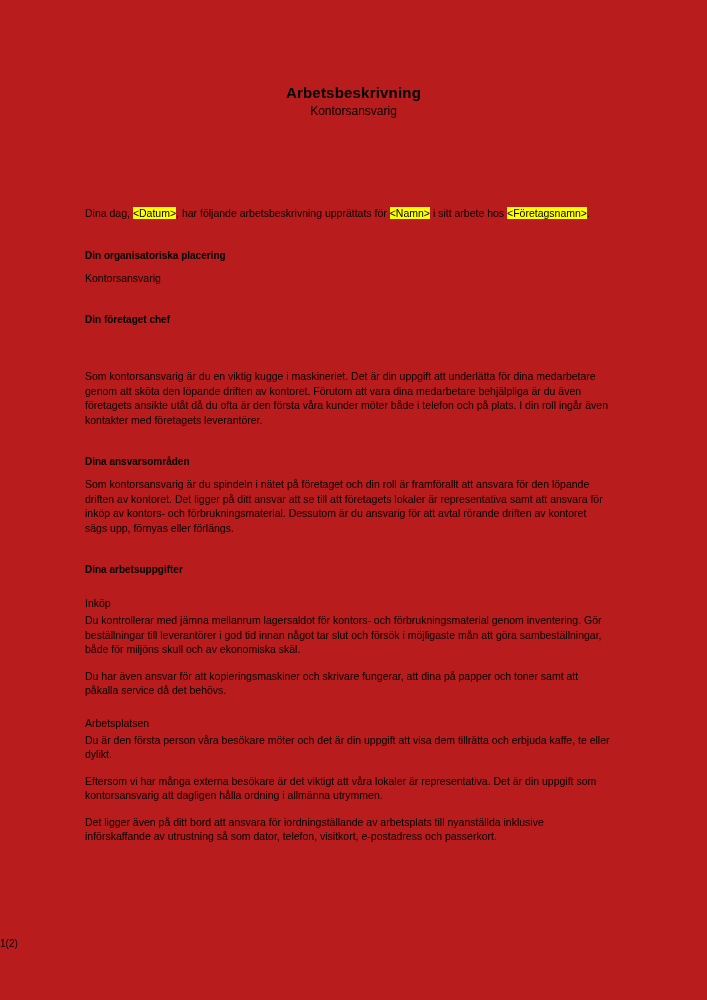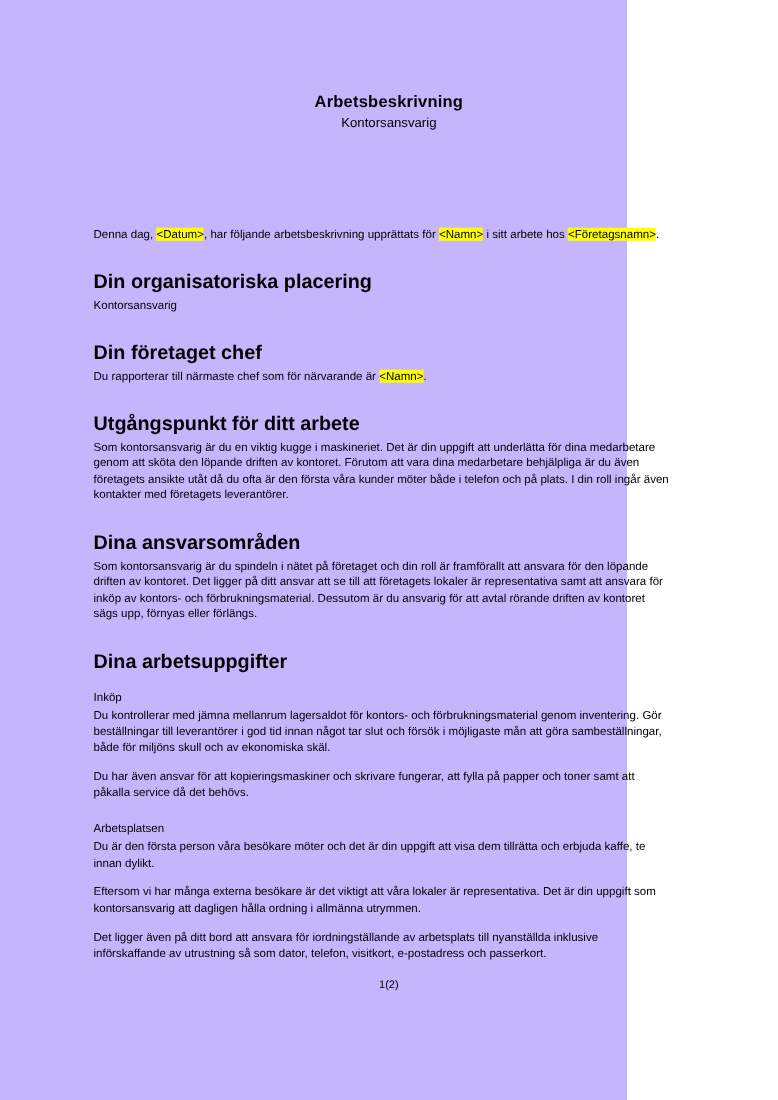--- a/index.html
+++ b/index.html
@@ -12,23 +12,23 @@
     height: 1000px;
     font-family: "Liberation Sans", sans-serif;
     color: #000000;
     position: relative;
     overflow: hidden;
   }
   .page {
     position: absolute;
     left: 0;
     top: 0;
-    width: 570px;
+    width: 707px;
     height: 1000px;
-    background: #c4b5fd;
+    background: #b91c1c;
     box-sizing: border-box;
   }
   .doc-header {
     position: absolute;
     left: 0;
     top: 84px;
     width: 707px;
     text-align: center;
   }
   .doc-title {
@@ -55,21 +55,21 @@
     line-height: 14.5px;
   }
   .intro {
     margin-bottom: 0;
   }
   .hl {
     background: #ffff00;
     margin-top: 28px;
   }
   h2 {
-    font-size: 18px;
+    font-size: 10px;
     font-weight: bold;
     margin: 0;
     line-height: 16px;
   }
   h3 {
     font-size: 10.5px;
     font-weight: normal;
     margin: 0;
     line-height: 14px;
   }
@@ -84,79 +84,77 @@
   }
   .sub-gap {
     height: 3px;
   }
   .para-gap {
     height: 12px;
   }
   .footer {
     position: absolute;
     left: 0;
-    top: 890px;
+    top: 938px;
     width: 707px;
-    text-align: center;
+    text-align: left;
     font-size: 10px;
   }
 </style>
 </head>
 <body>
 
 <div class="page">
 
   <div class="doc-header">
     <div class="doc-title">Arbetsbeskrivning</div>
     <div class="doc-subtitle">Kontorsansvarig</div>
   </div>
 
   <div class="body-wrap">
 
-    <p class="intro"><span>Denna dag, </span><span class="hl">&lt;Datum&gt;</span><span>, har följande arbetsbeskrivning upprättats för </span><span class="hl">&lt;Namn&gt;</span><span> i sitt arbete hos </span><span class="hl">&lt;Företagsnamn&gt;</span><span>.</span></p>
+    <p class="intro"><span>Dina dag, </span><span class="hl">&lt;Datum&gt;</span><span>, har följande arbetsbeskrivning upprättats för </span><span class="hl">&lt;Namn&gt;</span><span> i sitt arbete hos </span><span class="hl">&lt;Företagsnamn&gt;</span><span>.</span></p>
 
     <div class="sec">
       <h2>Din organisatoriska placering</h2>
       <div class="sec-head-gap"></div>
       <p>Kontorsansvarig</p>
     </div>
 
     <div class="sec">
       <h2>Din företaget chef</h2>
       <div class="sec-head-gap"></div>
-      <p><span>Du rapporterar till närmaste chef som för närvarande är </span><span class="hl">&lt;Namn&gt;</span><span>.</span></p>
     </div>
 
     <div class="sec">
-      <h2>Utgångspunkt för ditt arbete</h2>
       <div class="sec-head-gap"></div>
       <p>Som kontorsansvarig är du en viktig kugge i maskineriet. Det är din uppgift att underlätta för dina medarbetare genom att sköta den löpande driften av kontoret. Förutom att vara dina medarbetare behjälpliga är du även företagets ansikte utåt då du ofta är den första våra kunder möter både i telefon och på plats. I din roll ingår även kontakter med företagets leverantörer.</p>
     </div>
 
     <div class="sec">
       <h2>Dina ansvarsområden</h2>
       <div class="sec-head-gap"></div>
       <p>Som kontorsansvarig är du spindeln i nätet på företaget och din roll är framförallt att ansvara för den löpande driften av kontoret. Det ligger på ditt ansvar att se till att företagets lokaler är representativa samt att ansvara för inköp av kontors- och förbrukningsmaterial. Dessutom är du ansvarig för att avtal rörande driften av kontoret sägs upp, förnyas eller förlängs.</p>
     </div>
 
     <div class="sec">
       <h2>Dina arbetsuppgifter</h2>
 
       <div class="sub">
         <h3>Inköp</h3>
         <div class="sub-gap"></div>
         <p>Du kontrollerar med jämna mellanrum lagersaldot för kontors- och förbrukningsmaterial genom inventering. Gör beställningar till leverantörer i god tid innan något tar slut och försök i möjligaste mån att göra sambeställningar, både för miljöns skull och av ekonomiska skäl.</p>
         <div class="para-gap"></div>
-        <p>Du har även ansvar för att kopieringsmaskiner och skrivare fungerar, att fylla på papper och toner samt att påkalla service då det behövs.</p>
+        <p>Du har även ansvar för att kopieringsmaskiner och skrivare fungerar, att dina på papper och toner samt att påkalla service då det behövs.</p>
       </div>
 
       <div class="sub">
         <h3>Arbetsplatsen</h3>
         <div class="sub-gap"></div>
-        <p>Du är den första person våra besökare möter och det är din uppgift att visa dem tillrätta och erbjuda kaffe, te innan dylikt.</p>
+        <p>Du är den första person våra besökare möter och det är din uppgift att visa dem tillrätta och erbjuda kaffe, te eller dylikt.</p>
         <div class="para-gap"></div>
         <p>Eftersom vi har många externa besökare är det viktigt att våra lokaler är representativa. Det är din uppgift som kontorsansvarig att dagligen hålla ordning i allmänna utrymmen.</p>
         <div class="para-gap"></div>
         <p>Det ligger även på ditt bord att ansvara för iordningställande av arbetsplats till nyanställda inklusive införskaffande av utrustning så som dator, telefon, visitkort, e-postadress och passerkort.</p>
       </div>
 
     </div>
 
   </div>
 

